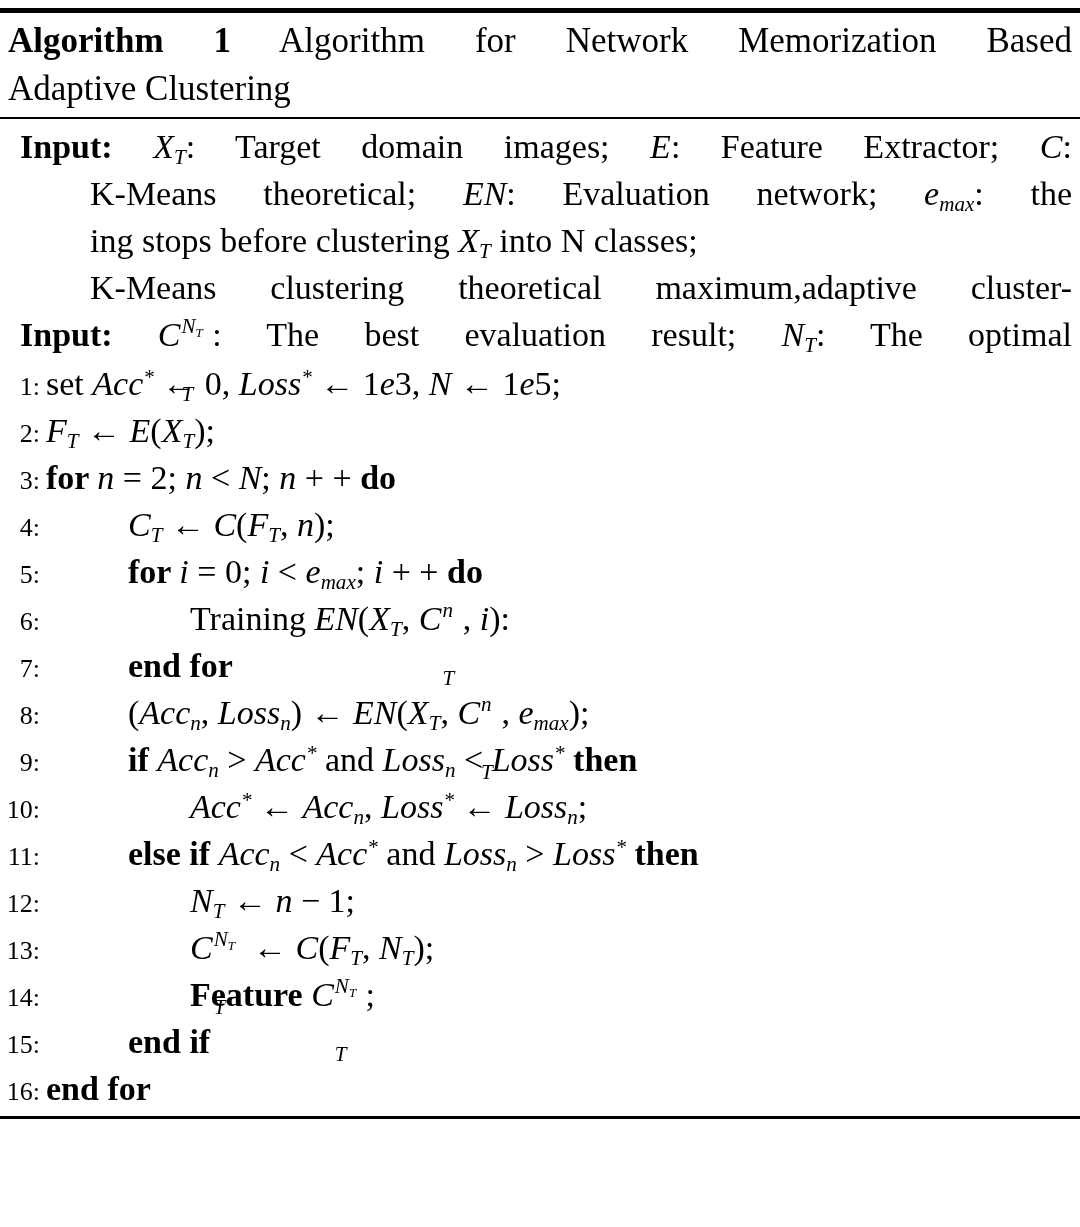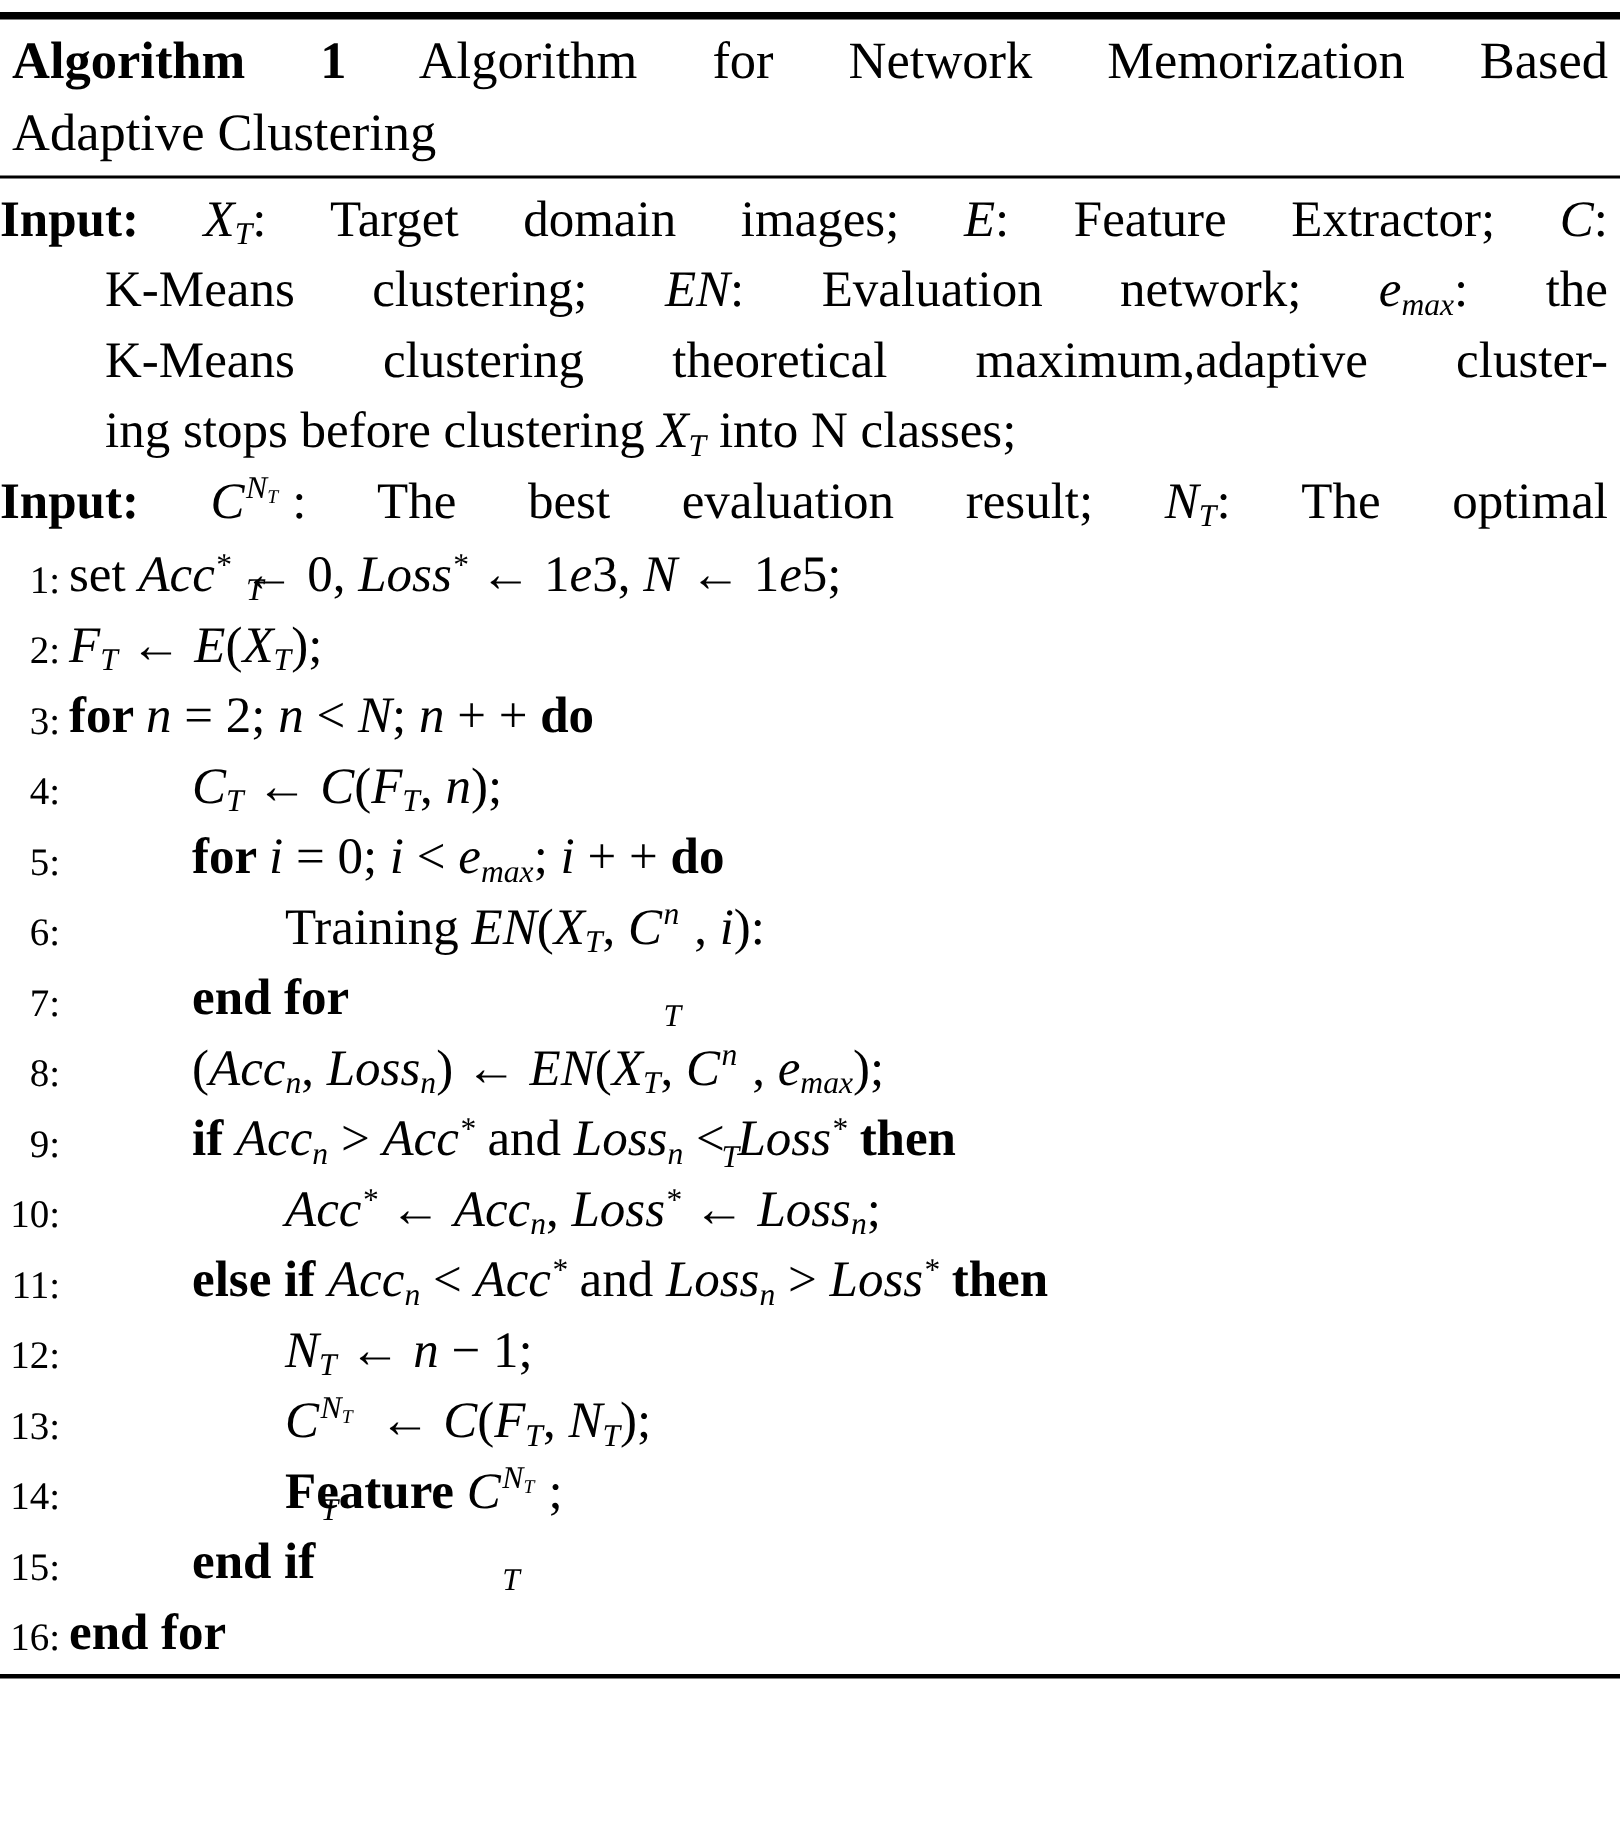--- a/index.html
+++ b/index.html
@@ -7,21 +7,21 @@
     width:1080px;height:1227px;overflow:hidden;
     background:#ffffff;color:#000000;
     font-family:"Liberation Serif","DejaVu Serif",serif;
     font-size:34px;
   }
   .algo{width:1080px}
   .rule-thick{height:5px;background:#000;margin-top:8px}
   .rule-thin{height:2px;background:#000}
   .rule-bottom{height:3px;background:#000;margin-top:4px}
   .title{padding:4px 8px 4px 8px;font-size:35px;line-height:48px}
-  .preamble{padding:4px 8px 0 0}
+  .preamble{padding:4px 8px 0 20px}
   .p-line{line-height:47px}
   .p-line.hang{padding-left:70px}
   .jline{text-align:justify;text-align-last:justify}
   .steps{padding-top:2px}
   .step{position:relative;line-height:47px}
   .step .num{
     position:absolute;left:0;top:3px;width:40px;text-align:right;
     font-size:26px;font-style:normal;
   }
   .ind0{padding-left:46px}
@@ -46,23 +46,23 @@
 
 <div class="algo">
   <div class="rule-thick"></div>
   <div class="title" id="caption">
       <div class="jline"><span class="s-b">Algorithm 1</span><span class="s-r"> Algorithm for Network Memorization Based</span></div>
       <div class=""><span class="s-r">Adaptive Clustering</span></div>
     </div>
   <div class="rule-thin"></div>
   <div class="preamble" id="preamble">
       <div class="p-line jline"><span class="s-b">Input: </span><span class="s-i">X</span><sub class="s-i">T</sub><span class="s-r">: Target domain images; </span><span class="s-i">E</span><span class="s-r">: Feature Extractor; </span><span class="s-i">C</span><span class="s-r">:</span></div>
-      <div class="p-line hang jline"><span class="s-r">K-Means clustering; </span><span class="s-i">EN</span><span class="s-r">: Evaluation network; </span><span class="s-i">e</span><sub class="s-i">max</sub><span class="s-r">: the</span></div>
+      <div class="p-line hang jline"><span class="s-r">K-Means theoretical; </span><span class="s-i">EN</span><span class="s-r">: Evaluation network; </span><span class="s-i">e</span><sub class="s-i">max</sub><span class="s-r">: the</span></div>
+      <div class="p-line hang"><span class="s-r">ing stops before clustering </span><span class="s-i">X</span><sub class="s-i">T</sub><span class="s-r"> into N classes;</span></div>
       <div class="p-line hang jline"><span class="s-r">K-Means clustering theoretical maximum,adaptive cluster-</span></div>
-      <div class="p-line hang"><span class="s-r">ing stops before clustering </span><span class="s-i">X</span><sub class="s-i">T</sub><span class="s-r"> into N classes;</span></div>
       <div class="p-line jline"><span class="s-b">Input: </span><span class="s-i">C</span><span class="ss" style="width: 0.934em;"><span class="up"><span class="s-i">N</span><sub class="s-i">T</sub></span><span class="dn s-i">T</span></span><span class="s-r">: The best evaluation result; </span><span class="s-i">N</span><sub class="s-i">T</sub><span class="s-r">: The optimal</span></div>
     </div>
   <div class="steps" id="steps">
       <div class="step ind0"><span class="num">1:</span><span class="s-r">set </span><span class="s-i">Acc</span><sup class="s-i">*</sup><span class="s-r"> ← 0, </span><span class="s-i">Loss</span><sup class="s-i">*</sup><span class="s-r"> ← 1</span><span class="s-i">e</span><span class="s-r">3, </span><span class="s-i">N</span><span class="s-r"> ← 1</span><span class="s-i">e</span><span class="s-r">5;</span></div>
       <div class="step ind0"><span class="num">2:</span><span class="s-i">F</span><sub class="s-i">T</sub><span class="s-r"> ← </span><span class="s-i">E</span><span class="s-r">(</span><span class="s-i">X</span><sub class="s-i">T</sub><span class="s-r">);</span></div>
       <div class="step ind0"><span class="num">3:</span><span class="s-b">for </span><span class="s-i">n</span><span class="s-r"> = 2; </span><span class="s-i">n</span><span class="s-r"> &lt; </span><span class="s-i">N</span><span class="s-r">; </span><span class="s-i">n</span><span class="s-r"> + + </span><span class="s-b">do</span></div>
       <div class="step ind1"><span class="num">4:</span><span class="s-i">C</span><sub class="s-i">T</sub><span class="s-r"> ← </span><span class="s-i">C</span><span class="s-r">(</span><span class="s-i">F</span><sub class="s-i">T</sub><span class="s-r">, </span><span class="s-i">n</span><span class="s-r">);</span></div>
       <div class="step ind1"><span class="num">5:</span><span class="s-b">for </span><span class="s-i">i</span><span class="s-r"> = 0; </span><span class="s-i">i</span><span class="s-r"> &lt; </span><span class="s-i">e</span><sub class="s-i">max</sub><span class="s-r">; </span><span class="s-i">i</span><span class="s-r"> + + </span><span class="s-b">do</span></div>
       <div class="step ind2"><span class="num">6:</span><span class="s-r">Training </span><span class="s-i">EN</span><span class="s-r">(</span><span class="s-i">X</span><sub class="s-i">T</sub><span class="s-r">, </span><span class="s-i">C</span><span class="ss" style="width: 0.63em;"><span class="up s-i">n</span><span class="dn s-i">T</span></span><span class="s-r">, </span><span class="s-i">i</span><span class="s-r">):</span></div>
       <div class="step ind1"><span class="num">7:</span><span class="s-b">end for</span></div>

